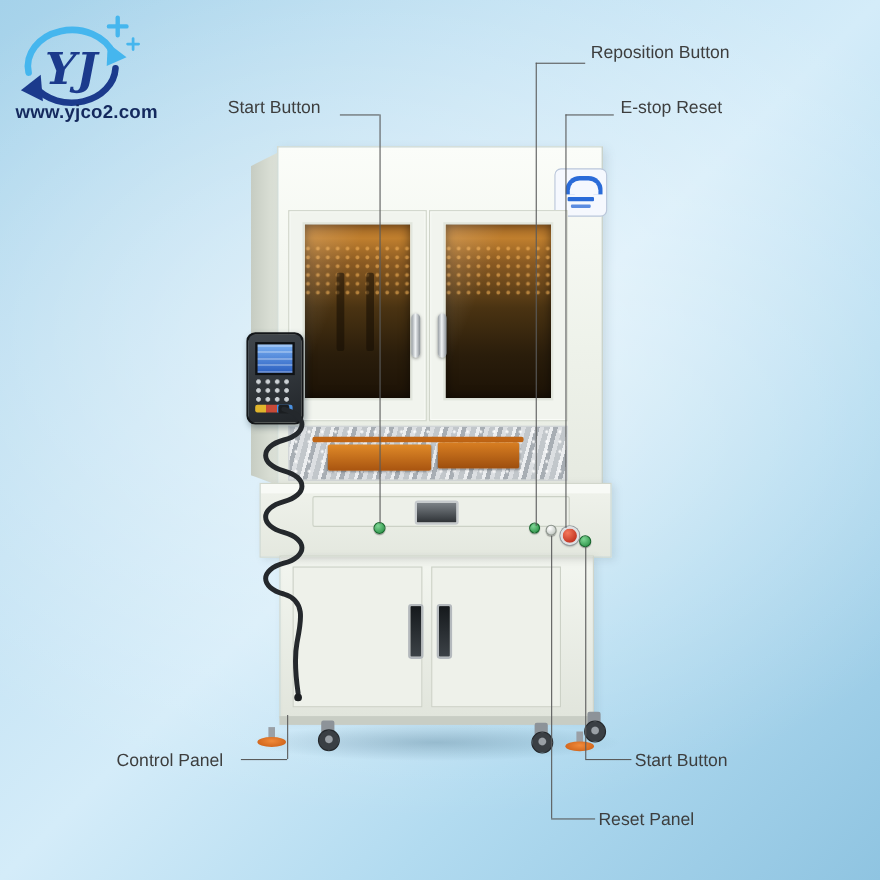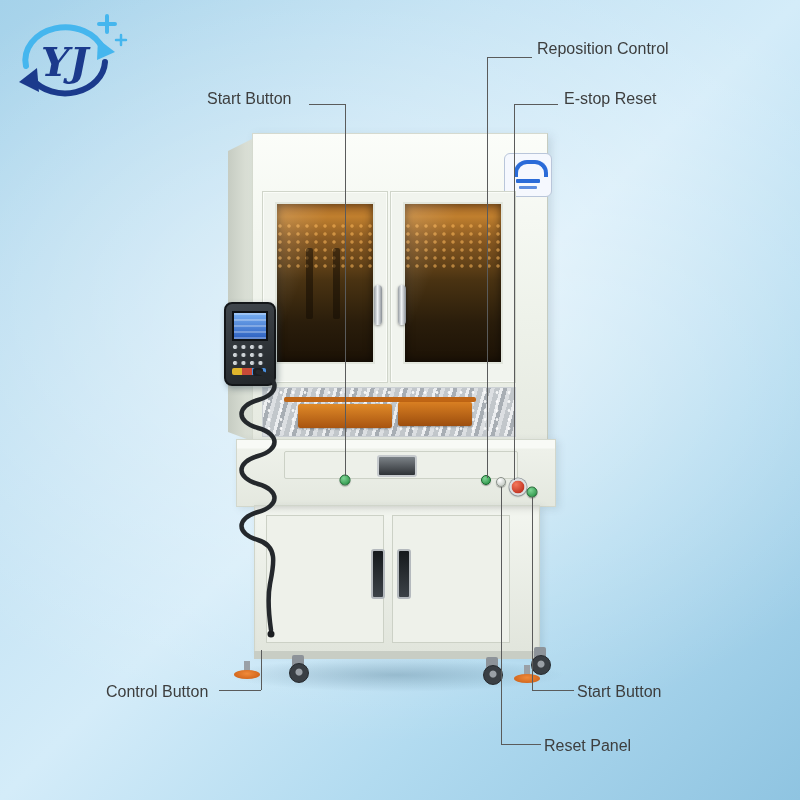--- a/index.html
+++ b/index.html
@@ -189,32 +189,33 @@
   <div class="vline" style="left:345px;top:104px;height:372px"></div>
   <div class="hline" style="left:514px;top:104px;width:44px"></div>
   <div class="vline" style="left:514px;top:104px;height:376px"></div>
   <div class="hline" style="left:219px;top:690px;width:42px"></div>
   <div class="vline" style="left:261px;top:650px;height:40px"></div>
   <div class="hline" style="left:532px;top:690px;width:42px"></div>
   <div class="vline" style="left:532px;top:497px;height:193px"></div>
   <div class="hline" style="left:501px;top:744px;width:40px"></div>
   <div class="vline" style="left:501px;top:487px;height:257px"></div>
 
-  <div class="label" style="left:537px;top:39px">Reposition Control</div>
+  <div class="label" style="left:537px;top:39px">Reposition Button</div>
   <div class="label" style="left:207px;top:89px">Start Button</div>
   <div class="label" style="left:564px;top:89px">E-stop Reset</div>
-  <div class="label" style="left:106px;top:682px">Control Button</div>
+  <div class="label" style="left:106px;top:682px">Control Panel</div>
   <div class="label" style="left:577px;top:682px">Start Button</div>
   <div class="label" style="left:544px;top:736px">Reset Panel</div>
 
   <div class="brand">
     <svg class="brand-svg" viewBox="0 0 130 100">
       <path class="arc-light" d="M23,58 A40,33 0 0 1 100,41"></path>
       <polygon points="95,31 112,44 94,52" fill="#45b6ee"></polygon>
       <path class="arc-dark" d="M102,54 A40,33 0 0 1 29,71"></path>
       <polygon points="34,60 16,74 36,84" fill="#1b3a8c"></polygon>
       <path class="spark1" d="M104,8 V24 M96,16 H112"></path>
       <path class="spark2" d="M118,27 V37 M113,32 H123"></path>
       <text x="38" y="68" class="logo-text">YJ</text>
     </svg>
+    <div class="website">www.yjco2.com</div>
   </div>
 
 </div>
 
 </body></html>

